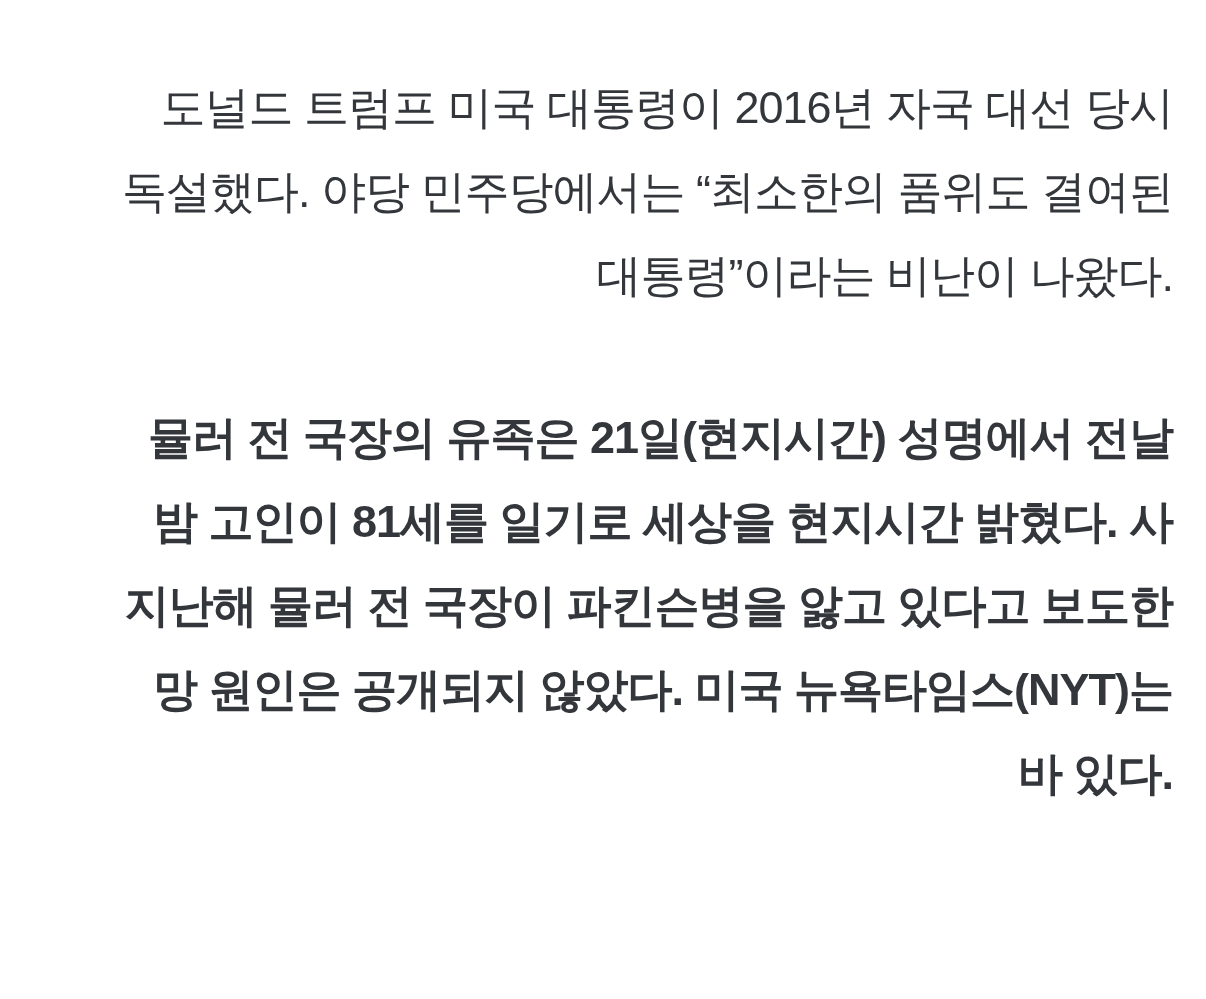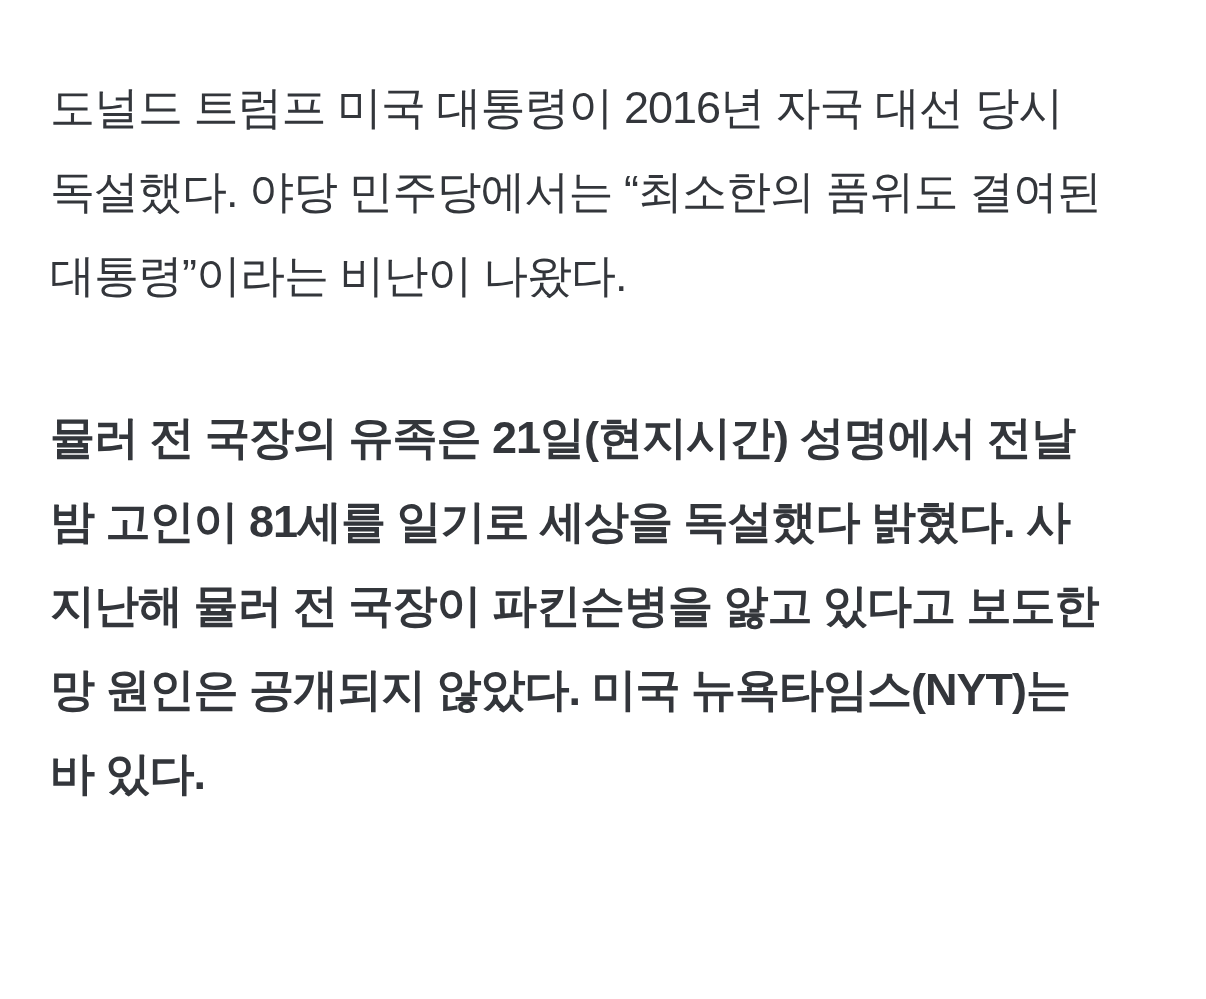--- a/index.html
+++ b/index.html
@@ -15,20 +15,21 @@
   }
   .article {
     box-sizing: border-box;
     width: 1206px;
     padding: 66px 33px 0 50px;
     color: #33363b;
     font-size: 45px;
     line-height: 84px;
     font-weight: 400;
     letter-spacing: -1px;
+    text-align: right;
   }
   .paragraph {
     margin: 0;
     padding: 0;
   }
   .paragraph + .paragraph {
     margin-top: 78px;
     font-weight: bold;
   }
   .line {
@@ -41,18 +42,18 @@
 <body>
 
 <main class="article">
   <p class="paragraph">
     <span class="line">도널드 트럼프 미국 대통령이 2016년 자국 대선 당시</span>
     <span class="line">독설했다. 야당 민주당에서는 “최소한의 품위도 결여된</span>
     <span class="line">대통령”이라는 비난이 나왔다.</span>
   </p>
   <p class="paragraph">
     <span class="line">뮬러 전 국장의 유족은 21일(현지시간) 성명에서 전날</span>
-    <span class="line">밤 고인이 81세를 일기로 세상을 독설했다 밝혔다. 사</span>
+    <span class="line">밤 고인이 81세를 일기로 세상을 현지시간 밝혔다. 사</span>
     <span class="line">지난해 뮬러 전 국장이 파킨슨병을 앓고 있다고 보도한</span>
     <span class="line">망 원인은 공개되지 않았다. 미국 뉴욕타임스(NYT)는</span>
     <span class="line">바 있다.</span>
   </p>
 </main>
 
 </body></html>

